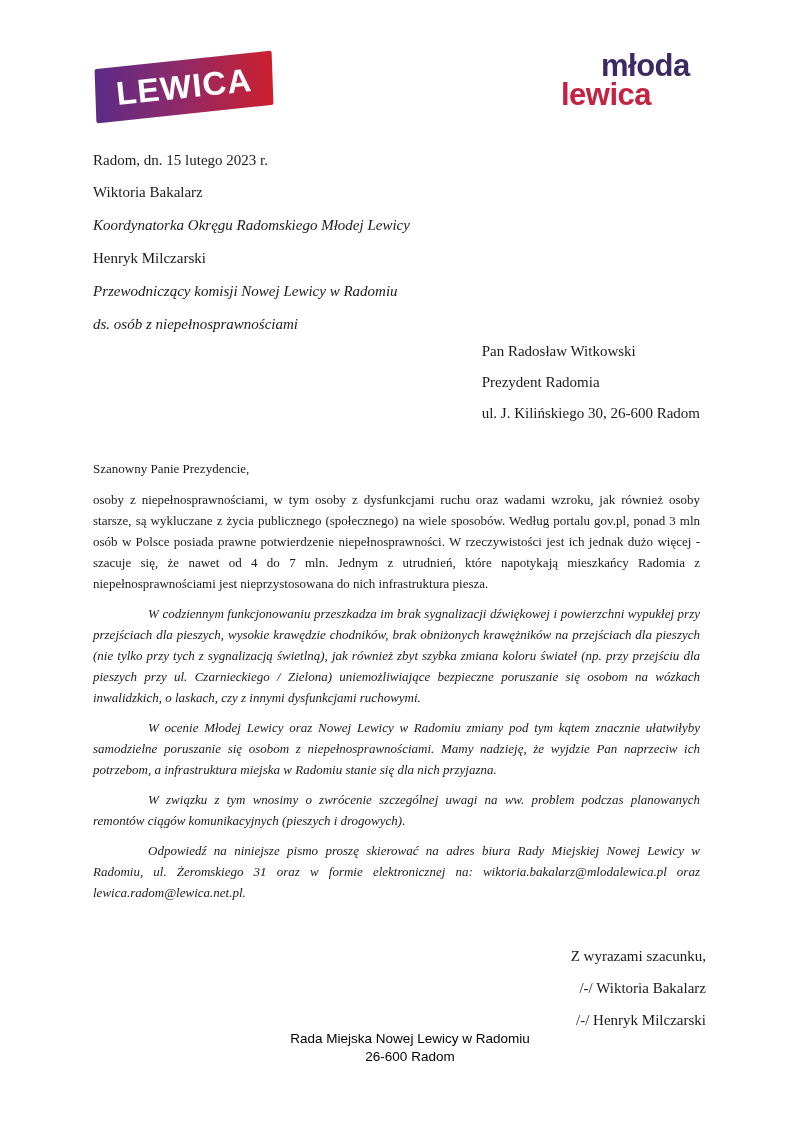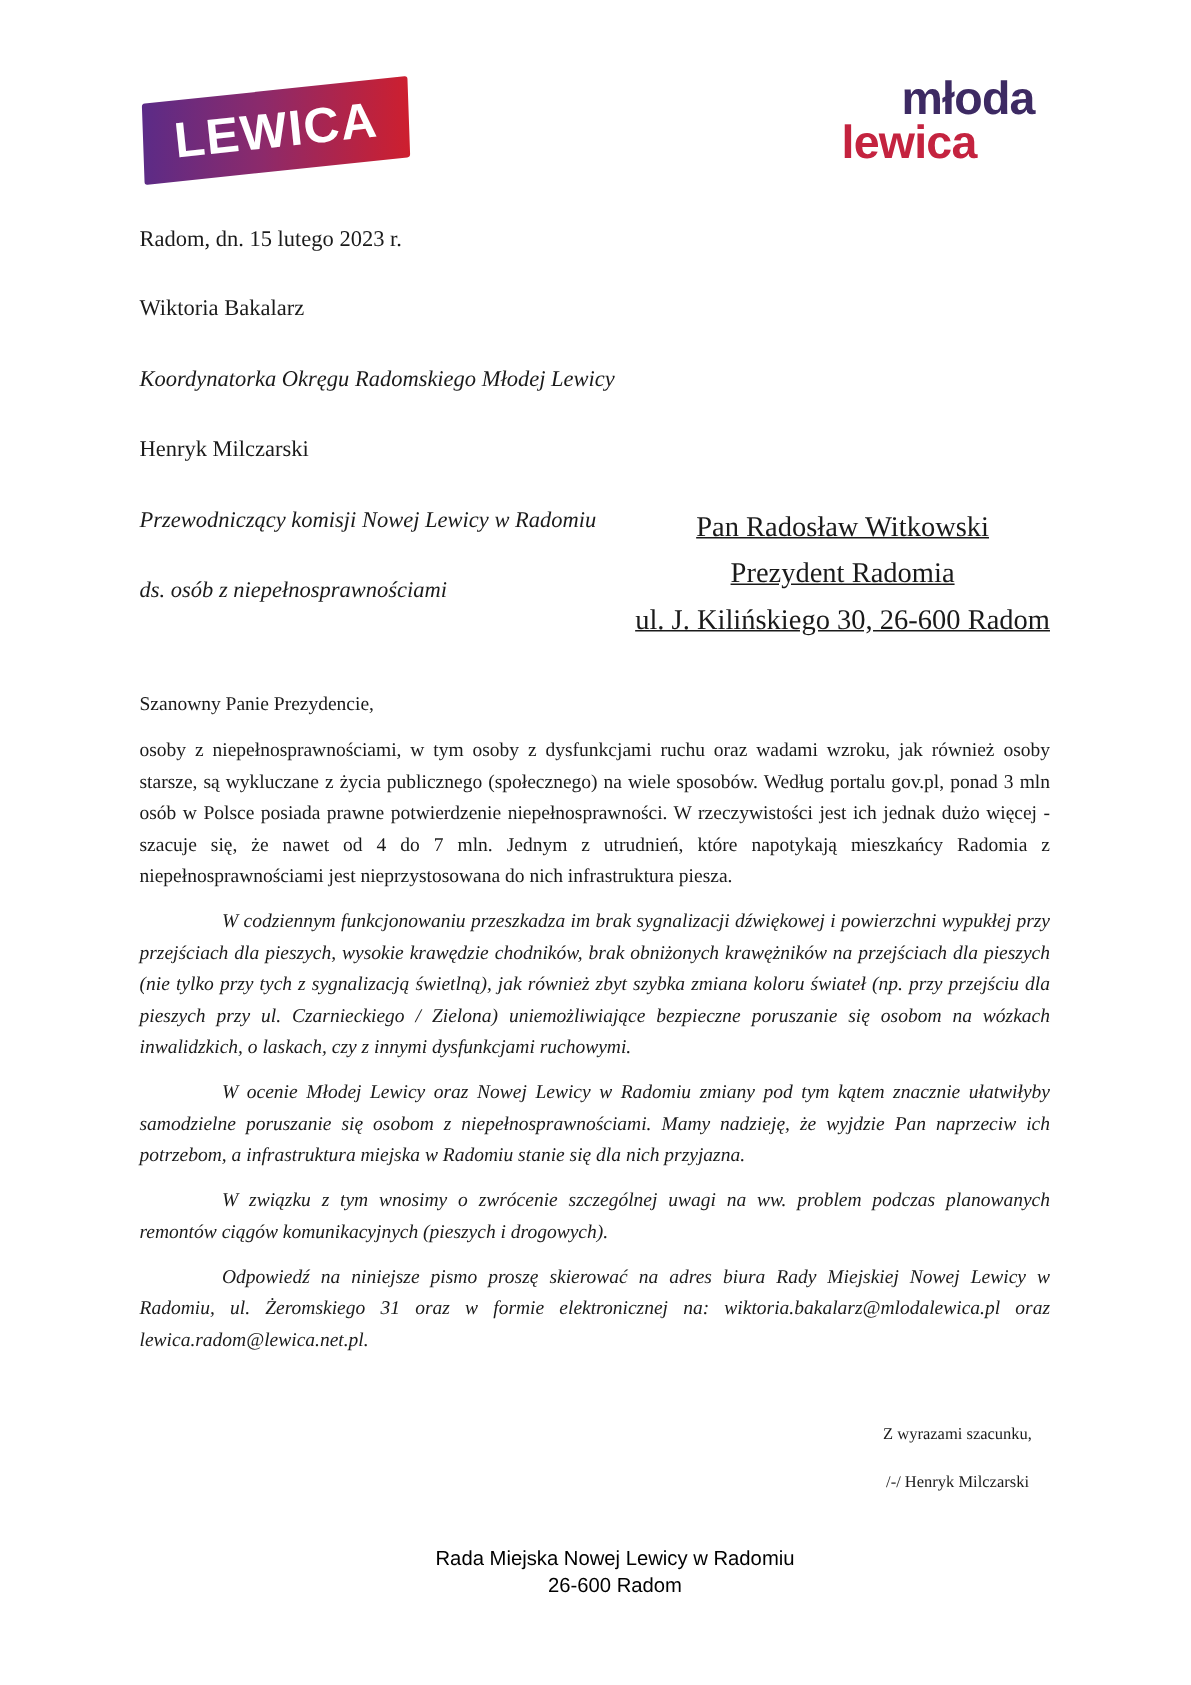--- a/index.html
+++ b/index.html
@@ -65,30 +65,29 @@
     text-align: left;
     font-size: 15px;
     line-height: 21px;
   }
   .sender {
     position: absolute;
     left: 93px;
     top: 176px;
     font-size: 15px;
   }
-  .sender p { line-height: 33px; white-space: nowrap; margin-top: 14px; }
+  .sender p { line-height: 33px; white-space: nowrap; }
   .sender .italic { font-style: italic; }
 
   .recipient {
     position: absolute;
     right: 94px;
     top: 336px;
-    text-align: center;
-    font-size: 19px;
-    text-decoration: underline;
+    text-align: left;
+    font-size: 15px;
   }
   .recipient p { line-height: 31px; white-space: nowrap; }
 
   .body-block {
     position: absolute;
     left: 93px;
     right: 94px;
     top: 450px;
     padding-top: 8px;
     font-size: 13px;
@@ -96,25 +95,25 @@
   }
   .salutation { margin-bottom: 10px; }
   .body-block .para {
     text-align: justify;
     margin-bottom: 9px;
   }
   .body-block .para.indent { text-indent: 55px; font-style: italic; }
 
   .closing {
     position: absolute;
-    right: 106px;
+    right: 88px;
     top: 936px;
     padding-top: 4px;
-    text-align: center;
-    font-size: 11px;
+    text-align: right;
+    font-size: 15px;
   }
   .closing p { line-height: 32px; white-space: nowrap; }
 
   .footer {
     position: absolute;
     left: 0;
     right: 0;
     top: 1026px;
     padding-top: 4px;
     text-align: center;
@@ -160,20 +159,21 @@
     <p class="salutation">Szanowny Panie Prezydencie,</p>
     <p class="para">osoby z niepełnosprawnościami, w tym osoby z dysfunkcjami ruchu oraz wadami wzroku, jak również osoby starsze, są wykluczane z życia publicznego (społecznego) na wiele sposobów. Według portalu gov.pl, ponad 3 mln osób w Polsce posiada prawne potwierdzenie niepełnosprawności. W rzeczywistości jest ich jednak dużo więcej - szacuje się, że nawet od 4 do 7 mln. Jednym z utrudnień, które napotykają mieszkańcy Radomia z niepełnosprawnościami jest nieprzystosowana do nich infrastruktura piesza.</p>
     <p class="para indent">W codziennym funkcjonowaniu przeszkadza im brak sygnalizacji dźwiękowej i powierzchni wypukłej przy przejściach dla pieszych, wysokie krawędzie chodników, brak obniżonych krawężników na przejściach dla pieszych (nie tylko przy tych z sygnalizacją świetlną), jak również zbyt szybka zmiana koloru świateł (np. przy przejściu dla pieszych przy ul. Czarnieckiego / Zielona) uniemożliwiające bezpieczne poruszanie się osobom na wózkach inwalidzkich, o laskach, czy z innymi dysfunkcjami ruchowymi.</p>
     <p class="para indent">W ocenie Młodej Lewicy oraz Nowej Lewicy w Radomiu zmiany pod tym kątem znacznie ułatwiłyby samodzielne poruszanie się osobom z niepełnosprawnościami. Mamy nadzieję, że wyjdzie Pan naprzeciw ich potrzebom, a infrastruktura miejska w Radomiu stanie się dla nich przyjazna.</p>
     <p class="para indent">W związku z tym wnosimy o zwrócenie szczególnej uwagi na ww. problem podczas planowanych remontów ciągów komunikacyjnych (pieszych i drogowych).</p>
     <p class="para indent">Odpowiedź na niniejsze pismo proszę skierować na adres biura Rady Miejskiej Nowej Lewicy w Radomiu, ul. Żeromskiego 31 oraz w formie elektronicznej na: wiktoria.bakalarz@mlodalewica.pl oraz lewica.radom@lewica.net.pl.</p>
   </div>
 
   <div class="closing">
     <p>Z wyrazami szacunku,</p>
+    <p>/-/ Wiktoria Bakalarz</p>
     <p>/-/ Henryk Milczarski</p>
   </div>
 
   <div class="footer">
     <p>Rada Miejska Nowej Lewicy w Radomiu</p>
     <p>26-600 Radom</p>
   </div>
 
 </div>
 

